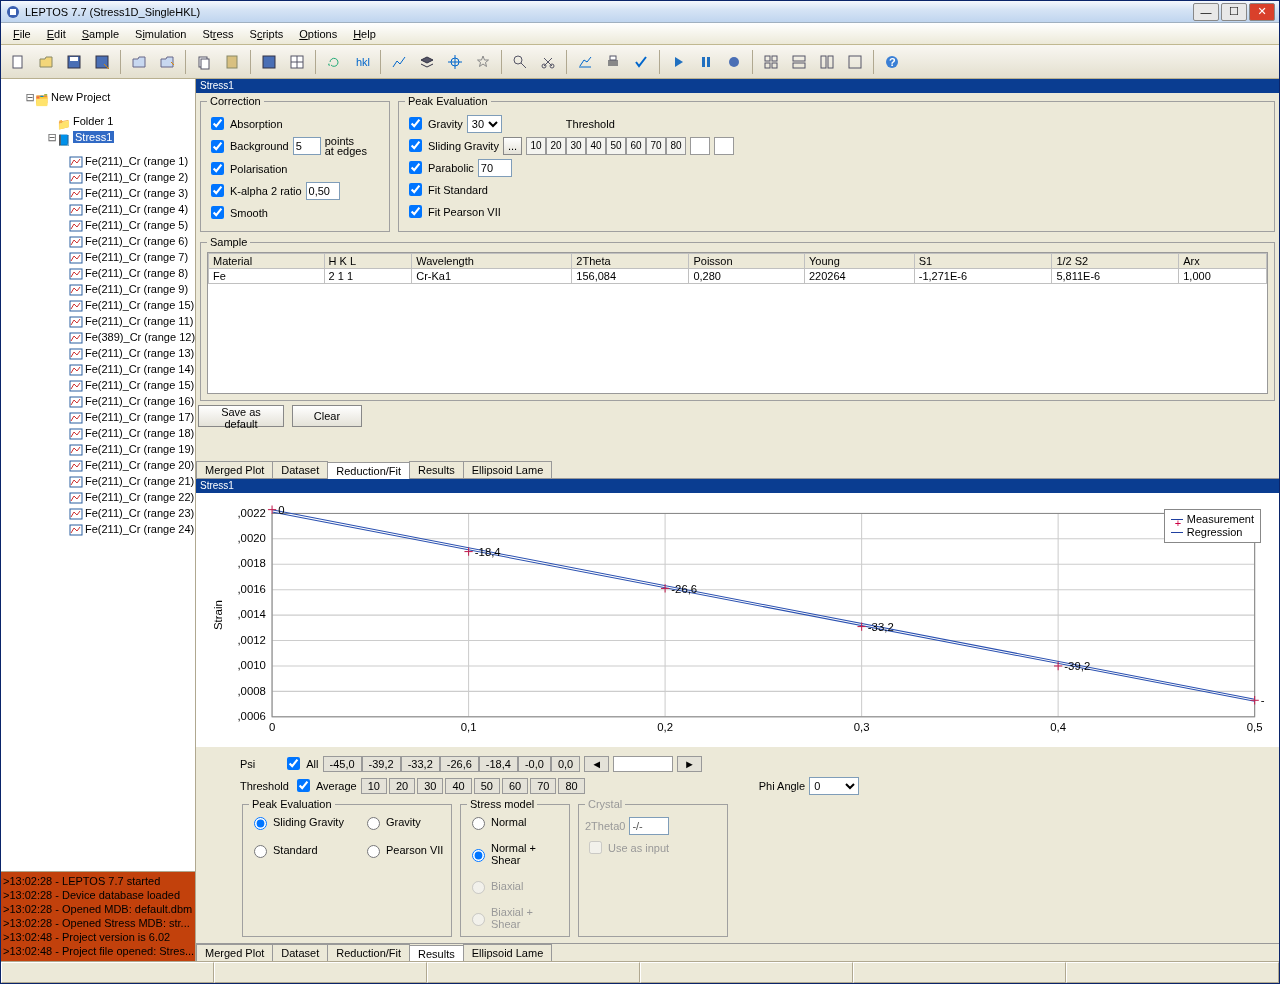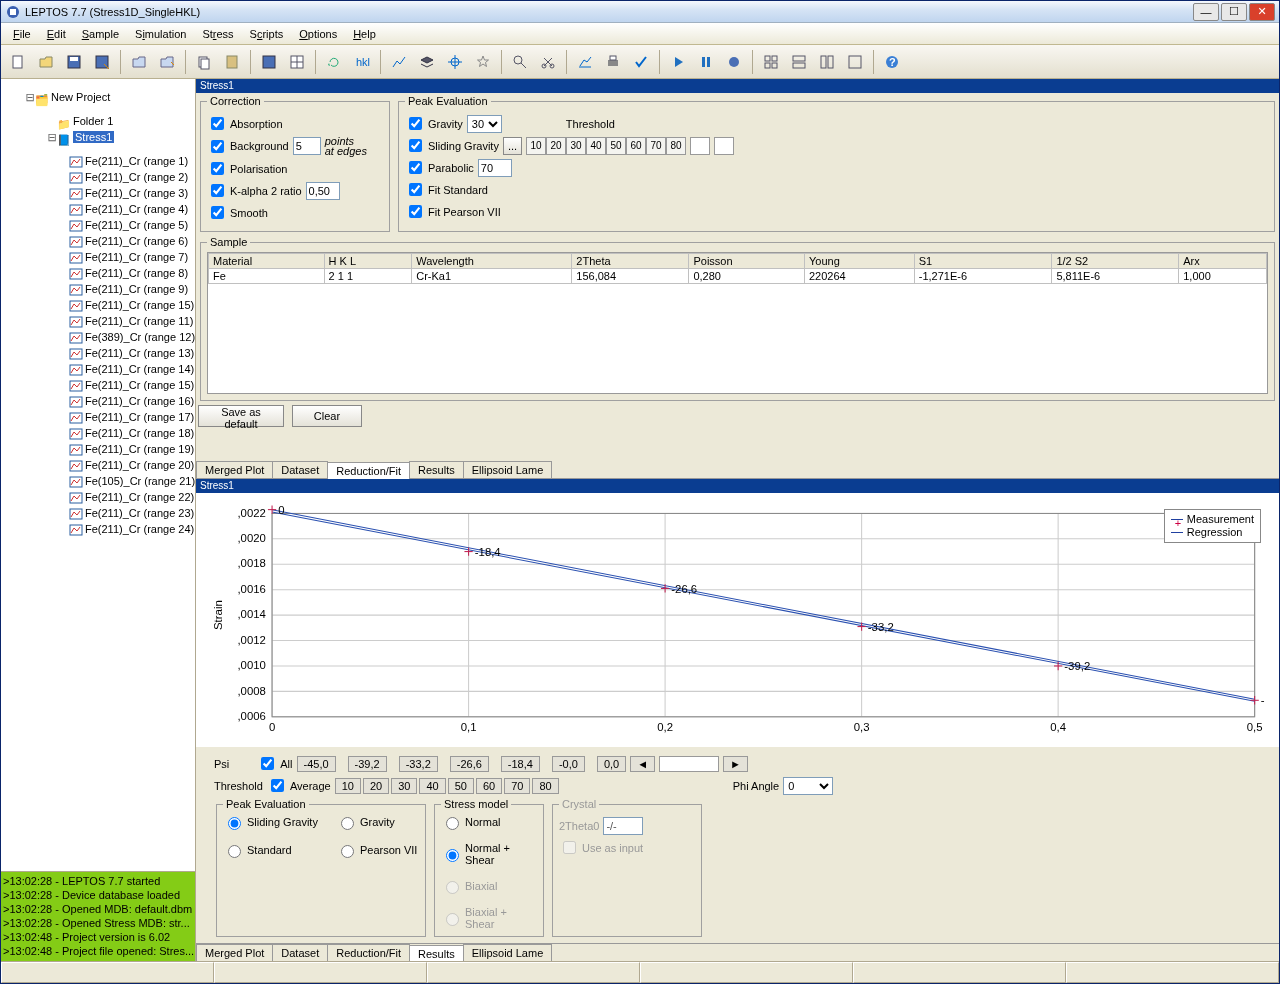--- a/index.html
+++ b/index.html
@@ -18,21 +18,21 @@
 .tbtn { width:26px; height:26px; border:1px solid transparent; display:flex; align-items:center; justify-content:center; color:#334; border-radius:3px; }
 .tsep { width:1px; height:24px; background:#b0a890; margin:0 3px; }
 .body { flex:1; display:flex; overflow:hidden; }
 .leftcol { width:195px; display:flex; flex-direction:column; border-right:1px solid #b0a890; }
 .tree { flex:1; background:#fff; overflow:auto; padding:2px; }
 .tree ul { list-style:none; margin:8px; padding-left:14px; }
 .tree li { line-height:16px; white-space:nowrap; }
 .tree .ticon { display:inline-block; width:14px; height:12px; margin-right:2px; vertical-align:middle; }
 .tree .tmark { display:inline-block; width:10px; text-align:center; color:#666; }
 .tree .sel { background:#316ac5; color:#fff; padding:0 2px; }
-.log { height:90px; background:#84cc16; border-top:1px solid #b0a890; overflow:auto; padding:2px; }
+.log { height:90px; background:#c2410c; border-top:1px solid #b0a890; overflow:auto; padding:2px; }
 .log div { line-height:14px; white-space:nowrap; }
 .rightcol { flex:1; display:flex; flex-direction:column; overflow:hidden; }
 .panetitle { height:14px; background:#0a3d91; color:#fff; font-size:10px; padding:0 4px; line-height:14px; }
 .upper { padding:2px; background:#ece9d8; }
 fieldset { border:1px solid #a0a0a0; margin:0 2px 4px 2px; padding:4px 6px 6px 6px; background:#ece9d8; }
 legend { padding:0 3px; }
 .row { display:flex; align-items:center; gap:4px; margin:3px 0; }
 input[type=text] { border:1px solid #7f9db9; height:18px; padding:0 2px; background:#fff; }
 select { border:1px solid #7f9db9; height:18px; background:#fff; }
 .thbox { width:20px; height:18px; border:1px solid #999; background:#f4f4f0; display:inline-flex; align-items:center; justify-content:center; font-size:10px; }
@@ -43,21 +43,21 @@
 .grid th { background:#ece9d8; }
 .gridwrap { height:140px; overflow:auto; }
 .tabs { display:flex; border-bottom:1px solid #999; background:#ece9d8; padding-top:2px; }
 .tab { border:1px solid #999; border-bottom:none; background:#ece9d8; padding:2px 8px; margin-right:-1px; position:relative; }
 .tab.active { background:#fff; z-index:1; top:1px; }
 .plotarea { flex:1; background:#fff; padding:10px 14px 4px 14px; display:flex; flex-direction:column; }
 .plotbox { position:relative; flex:1; min-height:200px; }
 .legendbox { position:absolute; right:4px; top:6px; border:1px solid #888; background:#fff; padding:3px 6px; font-size:10px; }
 .legendbox div { display:flex; align-items:center; gap:4px; line-height:13px; }
 .legmark { width:12px; height:0; border-top:1px solid #2040a0; position:relative; }
-.lowerctrls { background:#ece9d8; padding:4px 6px 2px 18px; }
+.lowerctrls { background:#ece9d8; padding:4px 6px 2px 24px;margin-left:20px; }
 .psi-btn { border:1px solid #999; background:#e4e2d8; padding:1px 6px; }
 .footertabs { display:flex; border-top:1px solid #999; background:#ece9d8; }
 .statusbar { height:22px; background:#ece9d8; border-top:1px solid #b0a890; display:flex; }
 .statusbar .cell { border:1px solid #fff; border-right-color:#b0a890; border-bottom-color:#b0a890; flex:1; }
 svg text { font-family: Tahoma, Arial, sans-serif; }
 label { display:flex; align-items:center; gap:3px; }
 </style>
 </head>
 <body>
 
@@ -352,21 +352,21 @@
                           <rect x="1" y="1" width="12" height="10" fill="#fff" stroke="#2a5fa0"></rect>
                           <path d="M2 9l3-5 3 3 3-4" fill="none" stroke="#c33"></path>
                         </svg></span><span>Fe(211)_Cr (range 19)</span></li>
                     <li><span class="ticon"><svg width="14" height="12">
                           <rect x="1" y="1" width="12" height="10" fill="#fff" stroke="#2a5fa0"></rect>
                           <path d="M2 9l3-5 3 3 3-4" fill="none" stroke="#c33"></path>
                         </svg></span><span>Fe(211)_Cr (range 20)</span></li>
                     <li><span class="ticon"><svg width="14" height="12">
                           <rect x="1" y="1" width="12" height="10" fill="#fff" stroke="#2a5fa0"></rect>
                           <path d="M2 9l3-5 3 3 3-4" fill="none" stroke="#c33"></path>
-                        </svg></span><span>Fe(105)_Cr (range 21)</span></li>
+                        </svg></span><span>Fe(211)_Cr (range 21)</span></li>
                     <li><span class="ticon"><svg width="14" height="12">
                           <rect x="1" y="1" width="12" height="10" fill="#fff" stroke="#2a5fa0"></rect>
                           <path d="M2 9l3-5 3 3 3-4" fill="none" stroke="#c33"></path>
                         </svg></span><span>Fe(211)_Cr (range 22)</span></li>
                     <li><span class="ticon"><svg width="14" height="12">
                           <rect x="1" y="1" width="12" height="10" fill="#fff" stroke="#2a5fa0"></rect>
                           <path d="M2 9l3-5 3 3 3-4" fill="none" stroke="#c33"></path>
                         </svg></span><span>Fe(211)_Cr (range 23)</span></li>
                     <li><span class="ticon"><svg width="14" height="12">
                           <rect x="1" y="1" width="12" height="10" fill="#fff" stroke="#2a5fa0"></rect>
@@ -399,21 +399,21 @@
                   <input type="checkbox" checked="" style="">
                   <span>Absorption</span>
                 </label>
               </div>
             <div class="row">
                 <label>
                   <input type="checkbox" checked="" style="">
                   <span>Background</span>
                 </label>
               <input type="text" style="width: 28px;" value="5">
-              <div style="font-size:10px;line-height:10px;font-style:italic;">
+              <div style="font-size:10px;line-height:10px;">
                   <div>points</div>
                   <div>at edges</div>
                 </div>
             </div>
             <div class="row">
                 <label>
                   <input type="checkbox" checked="" style="">
                   <span>Polarisation</span>
                 </label>
               </div>
@@ -619,21 +619,21 @@
       </div>
 
       <div class="lowerctrls">
         <div class="row">
           <span>Psi</span>
           <span style="width:20px"></span>
           <label>
               <input type="checkbox" checked="" style="">
               <span>All</span>
             </label>
-          <span id="psibtns" style="display:flex;gap:12px">
+          <span id="psibtns" style="display:flex;gap:0">
               <span class="psi-btn">-45,0</span>
               <span class="psi-btn">-39,2</span>
               <span class="psi-btn">-33,2</span>
               <span class="psi-btn">-26,6</span>
               <span class="psi-btn">-18,4</span>
               <span class="psi-btn">-0,0</span>
               <span class="psi-btn">0,0</span>
             </span>
           <button class="psi-btn">◄</button>
           <div style="width:60px;height:16px;border:1px solid #999;background:#fff"></div>

